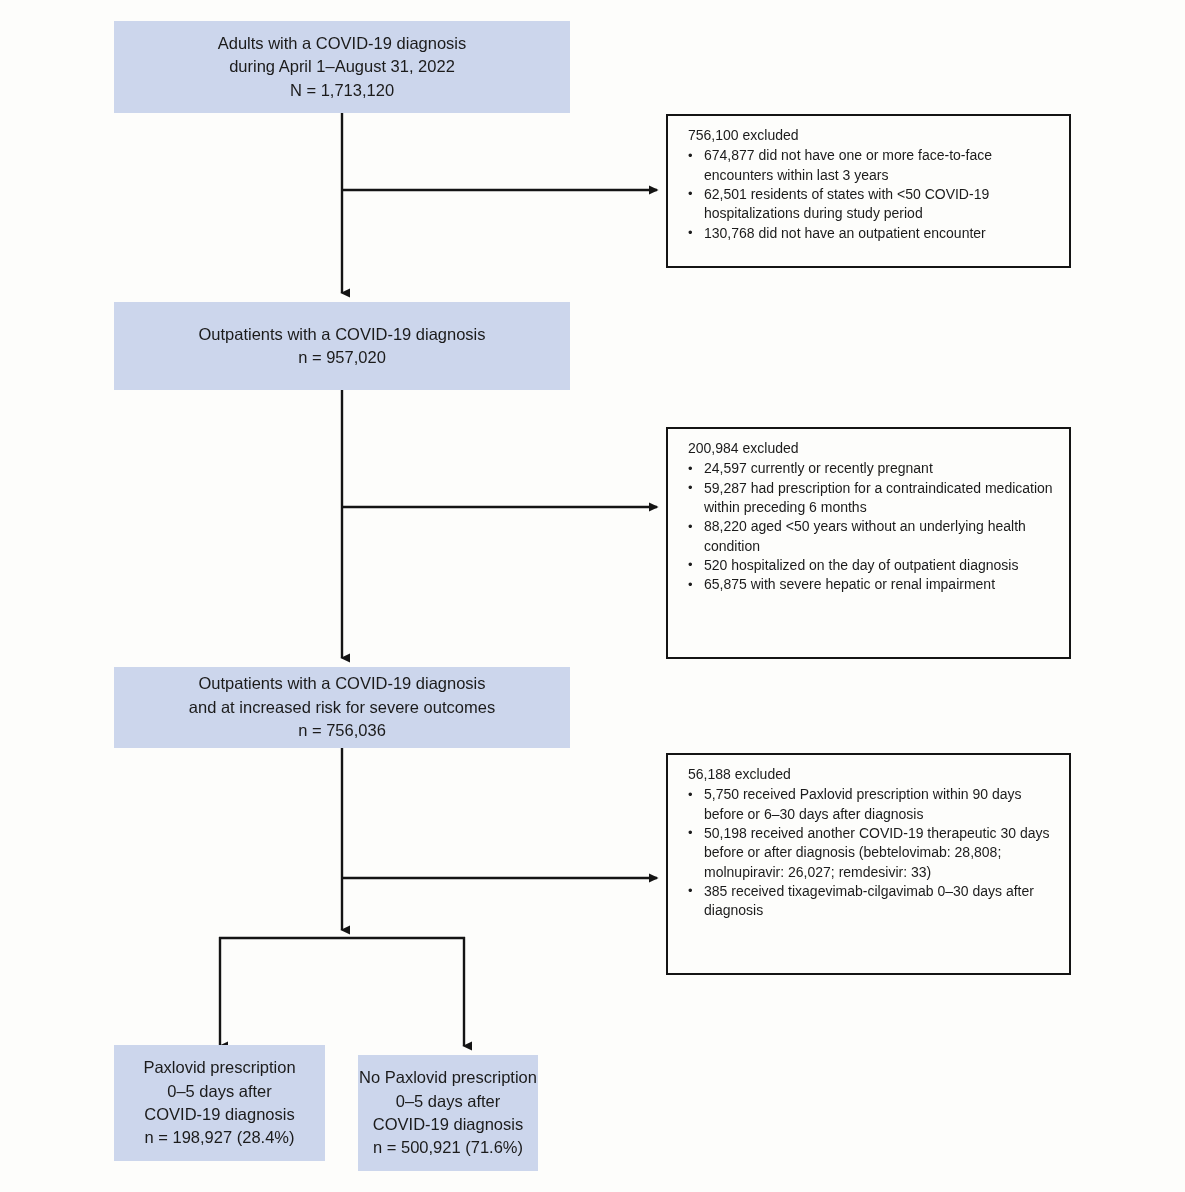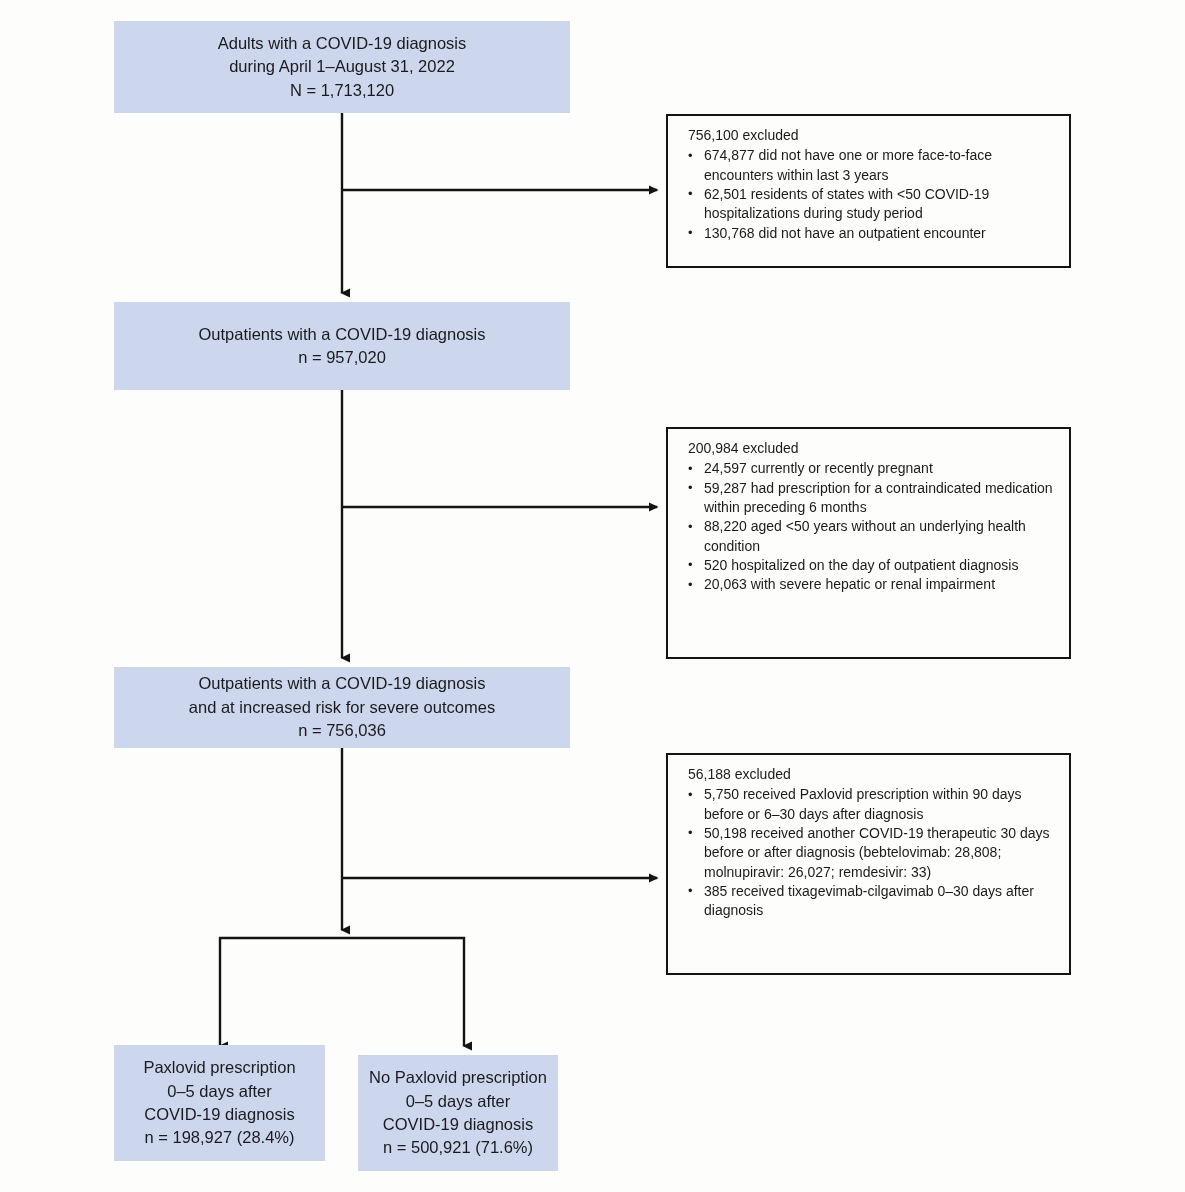--- a/index.html
+++ b/index.html
@@ -86,21 +86,21 @@
     font-size: 13px;
     line-height: 1.58;
     color: #1b1b1b;
   }
 
   
   #box-adults        { left: 114px; top: 21px;   width: 456px; height: 92px; }
   #box-outpatients   { left: 114px; top: 302px;  width: 456px; height: 88px; }
   #box-increasedrisk { left: 114px; top: 667px;  width: 456px; height: 81px; }
   #box-paxlovid      { left: 114px; top: 1045px; width: 211px; height: 116px; }
-  #box-nopaxlovid    { left: 358px; top: 1055px; width: 200px; height: 116px; }
+  #box-nopaxlovid    { left: 358px; top: 1055px; width: 180px; height: 116px; }
 
   #exc-1 { left: 666px; top: 114px; width: 405px; height: 154px; }
   #exc-2 { left: 666px; top: 392px; width: 405px; height: 232px; margin-top: 35px; }
   #exc-3 { left: 666px; top: 753px; width: 405px; height: 222px; }
 </style>
 </head>
 <body>
 
 <div id="flow-root">
 
@@ -175,21 +175,21 @@
     </ul>
   </div>
 
   <div class="exc-box" id="exc-2">
     <p class="exc-head">200,984 excluded</p>
     <ul class="exc-list">
       <li>24,597 currently or recently pregnant</li>
       <li>59,287 had prescription for a contraindicated medication within preceding 6 months</li>
       <li>88,220 aged &lt;50 years without an underlying health condition</li>
       <li>520 hospitalized on the day of outpatient diagnosis</li>
-      <li>20,063 with severe hepatic or renal impairment</li>
+      <li>65,875 with severe hepatic or renal impairment</li>
     </ul>
   </div>
 
   <div class="exc-box" id="exc-3">
     <p class="exc-head">56,188 excluded</p>
     <ul class="exc-list">
       <li>5,750 received Paxlovid prescription within 90 days before or 6–30 days after diagnosis</li>
       <li>50,198 received another COVID-19 therapeutic 30 days before or after diagnosis (bebtelovimab: 28,808; molnupiravir: 26,027; remdesivir: 33)</li>
       <li>385 received tixagevimab-cilgavimab 0–30 days after diagnosis</li>
     </ul>

